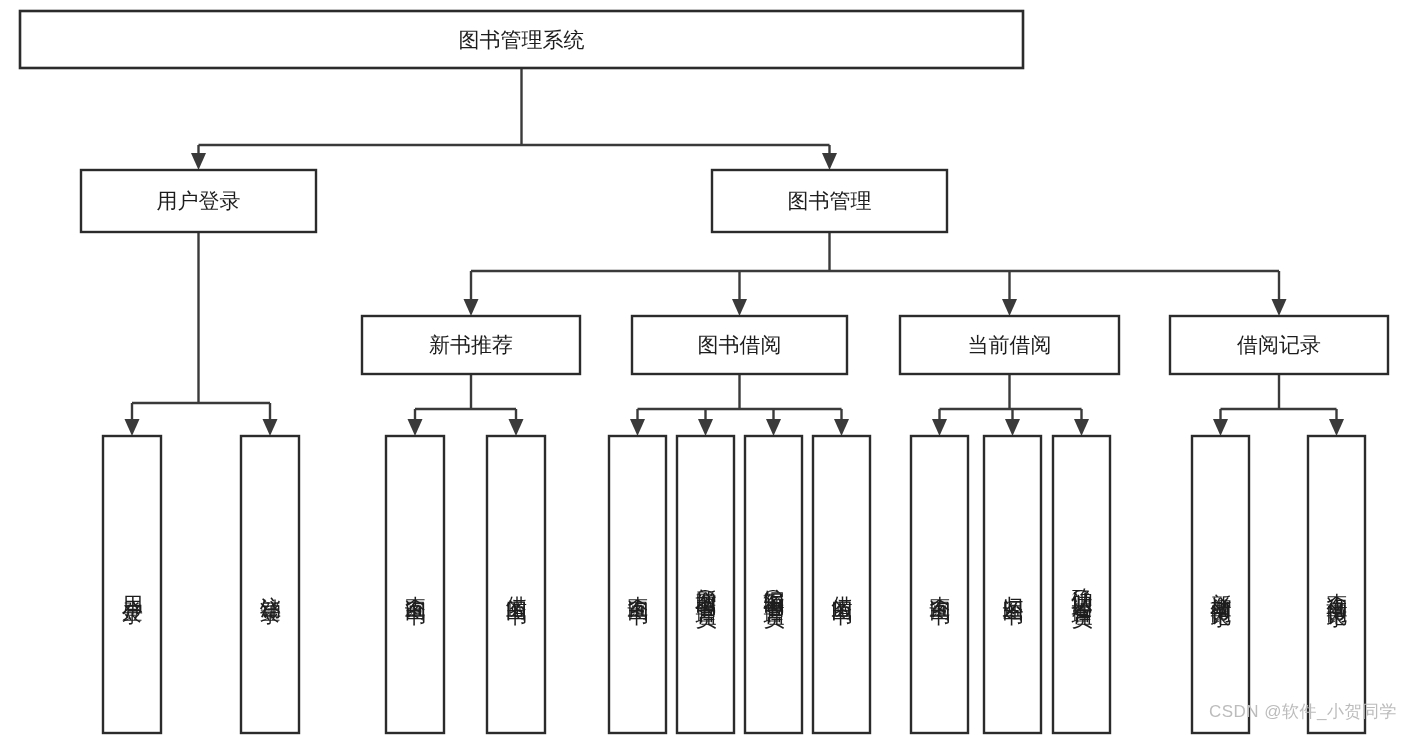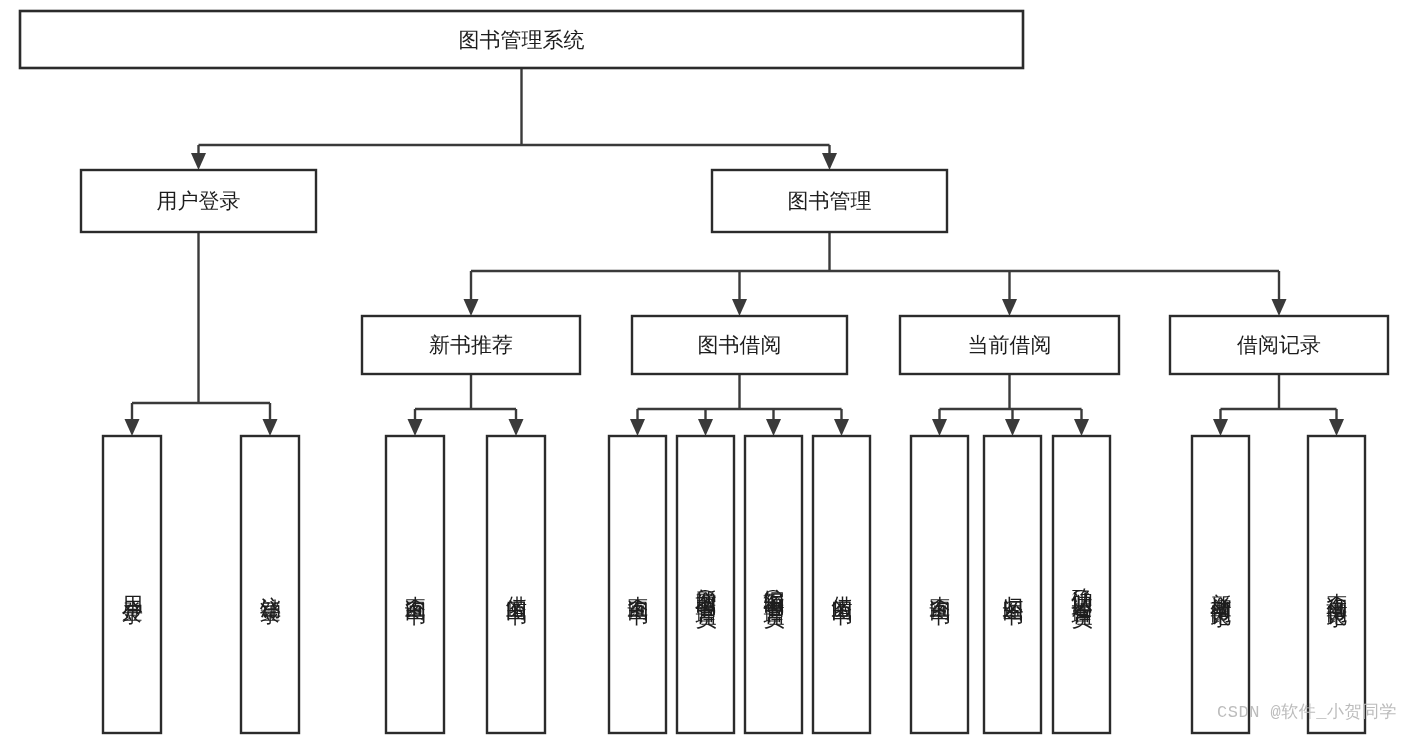--- a/index.html
+++ b/index.html
@@ -67,21 +67,21 @@
     font-size: 21px;
     line-height: 1;
     letter-spacing: 3px;
     color: #1d1d1d;
     white-space: nowrap;
   }
   .watermark {
     position: absolute;
     right: 8px;
     bottom: 4px;
-    font-family: Liberation Mono, monospace;
+    font-family: Liberation Sans, sans-serif;
     font-size: 17px;
     color: #bcbcbc;
     letter-spacing: 0.5px;
     user-select: none;
     margin-top: 8px;
   }
 </style>
 </head>
 <body>
 

